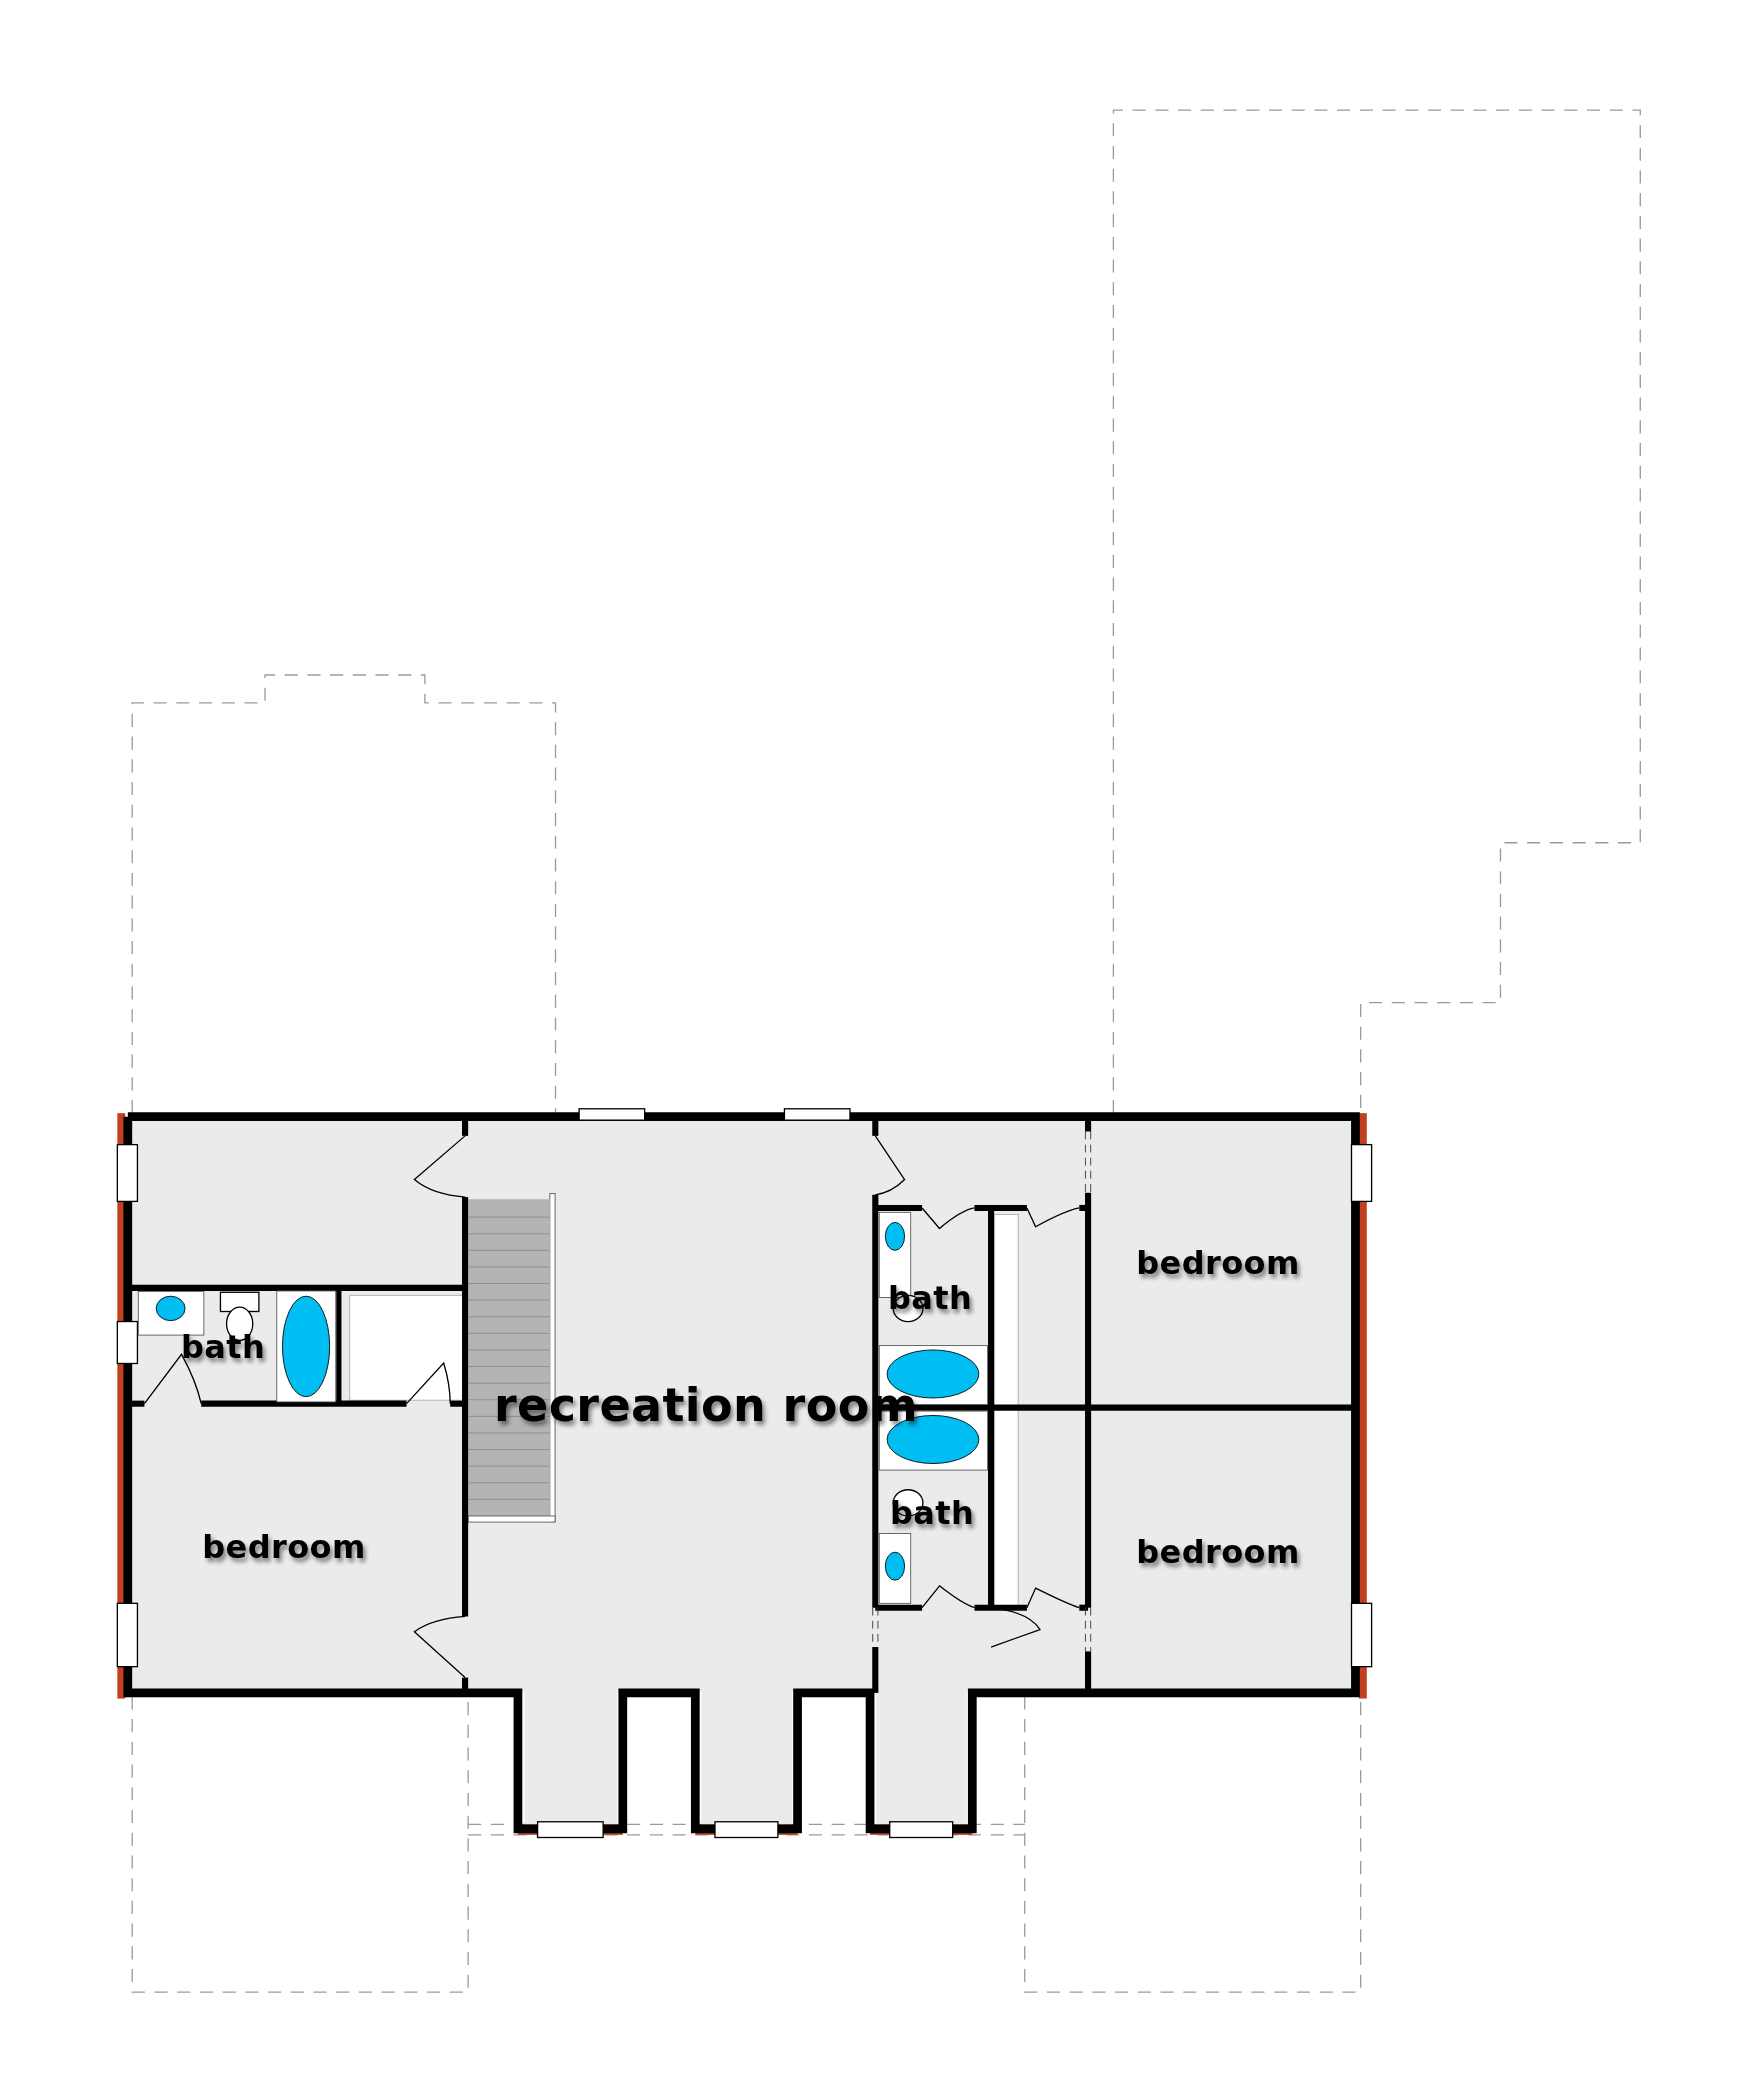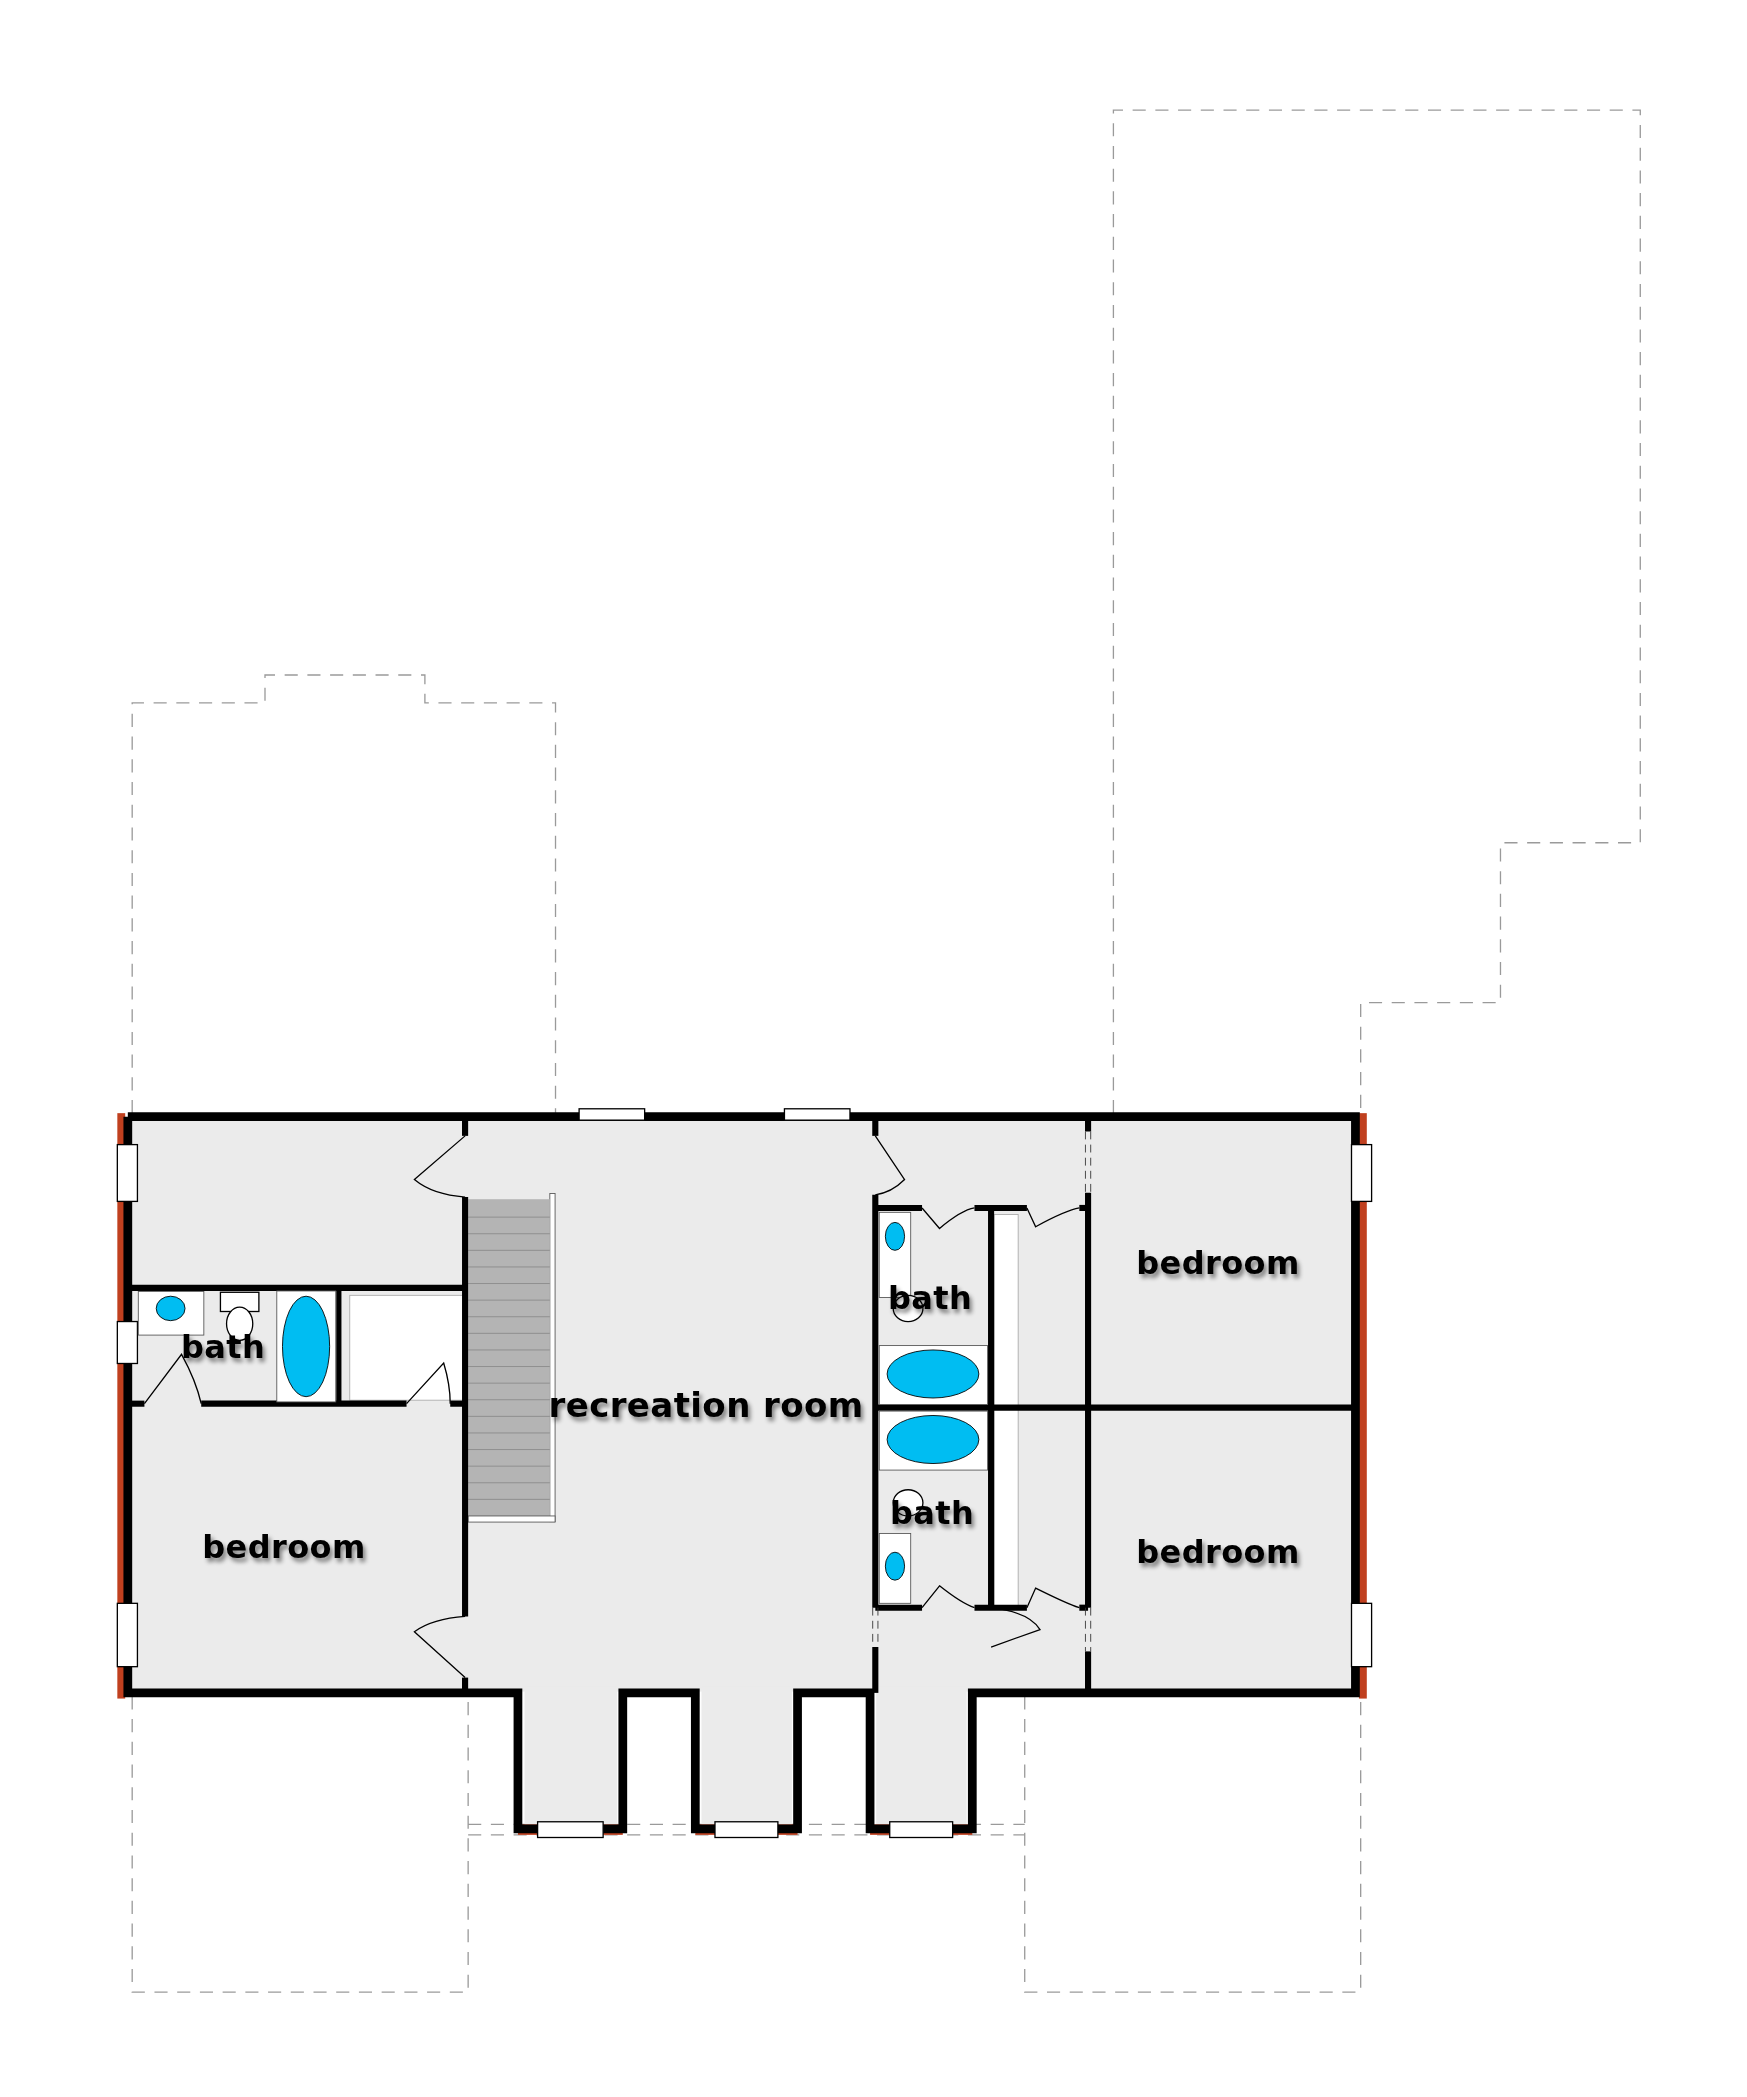--- a/index.html
+++ b/index.html
@@ -8,21 +8,21 @@
   .room-label {
     position: absolute;
     font-family: "DejaVu Sans", sans-serif;
     font-weight: bold;
     color: #000;
     white-space: nowrap;
     text-shadow: 2.6px 3.5px 4.4px rgba(0,0,0,0.45);
     transform: translate(-50%, -50%);
     letter-spacing: 0.4px;
   }
-  .lbl-big { font-size: 34px; }
+  .lbl-big { font-size: 46px; }
   .lbl-mid { font-size: 32px; }
 </style>
 </head>
 <body>
 
 <svg class="plan" viewBox="0 0 4000 4800" xmlns="http://www.w3.org/2000/svg">
 
   <g fill="none" stroke="#9a9a9a" stroke-width="3" stroke-dasharray="30 22">
 
     <polyline points="302,2548 302,1609 606,1609 606,1545 972,1545 972,1609 1271,1609 1271,2548"></polyline>

